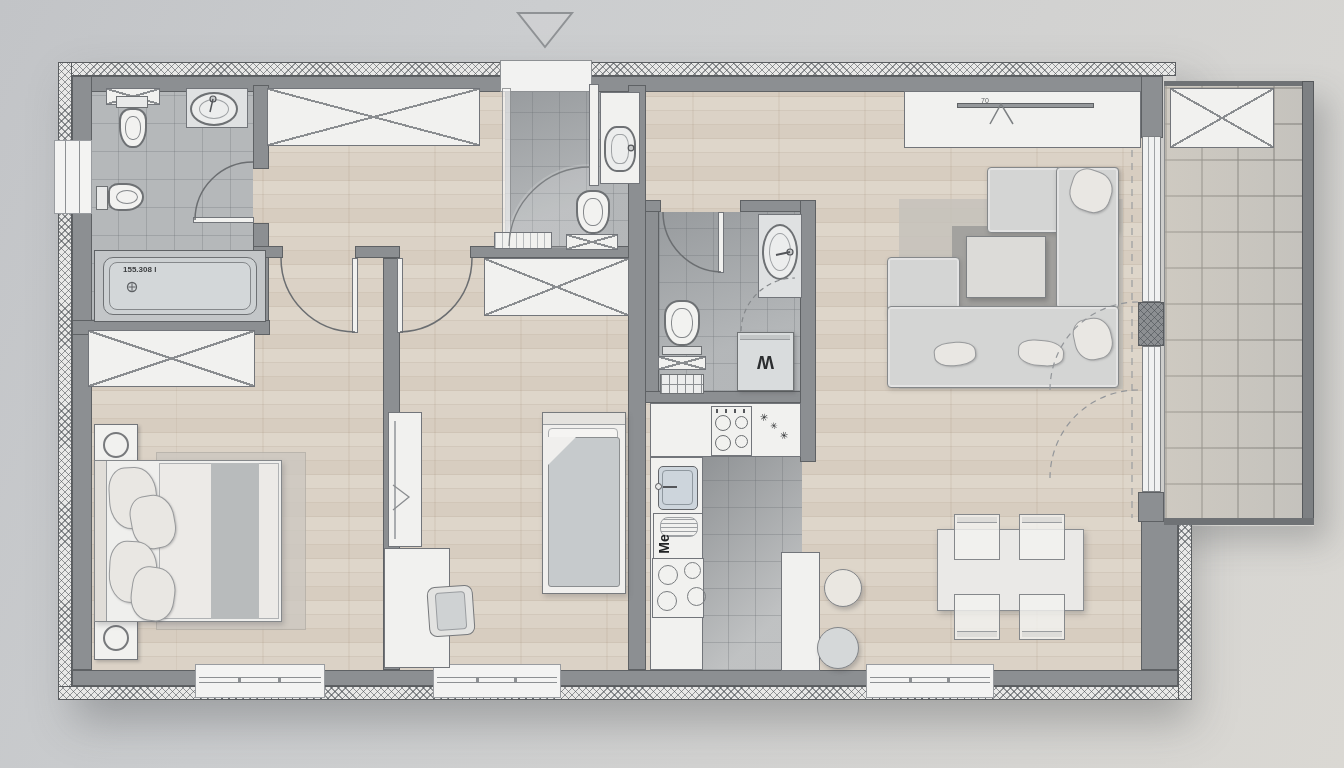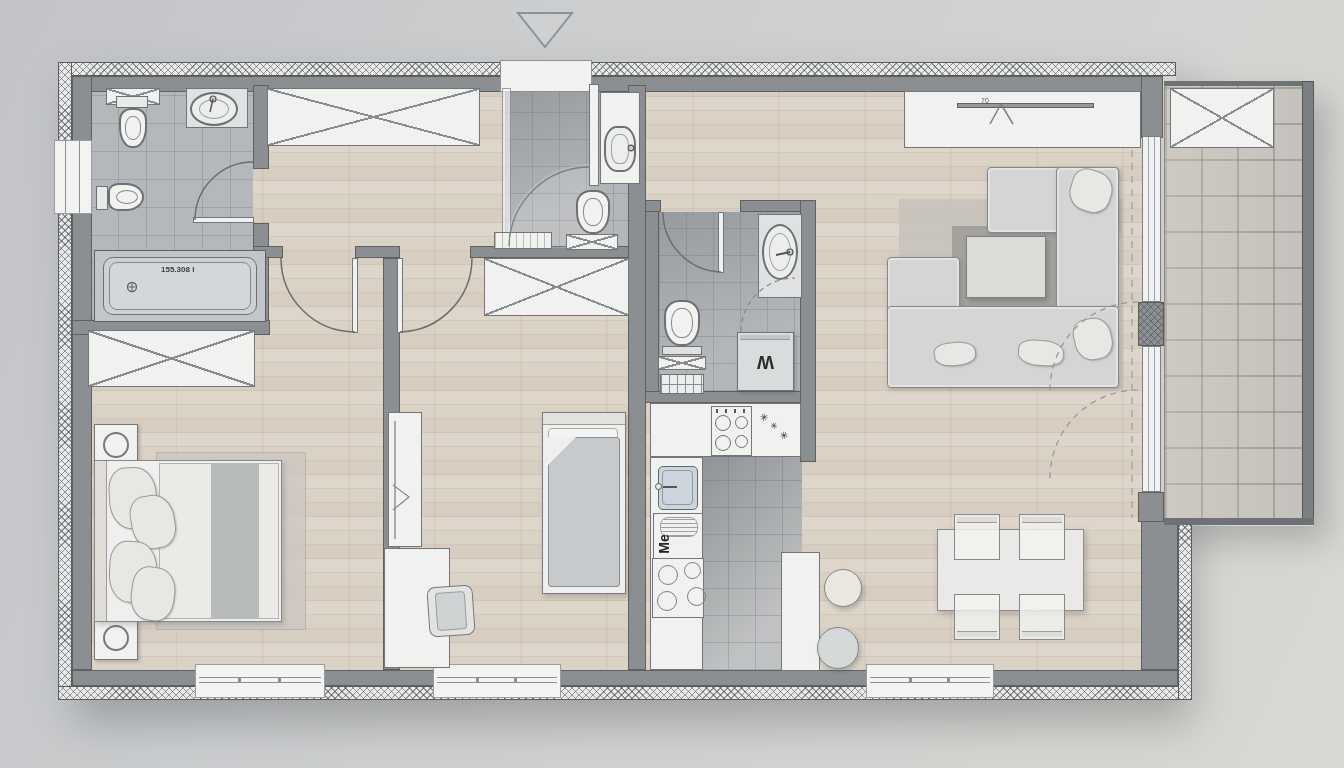--- a/index.html
+++ b/index.html
@@ -133,21 +133,21 @@
 <div class="abs oval" style="left:190px;top:92px;width:48px;height:34px;">
   <div class="abs" style="left:7px;top:5px;width:30px;height:20px;border:1px solid #9ea1a4;border-radius:50%;"></div>
 </div>
 <div class="abs" style="left:96px;top:186px;width:12px;height:24px;background:#e8e9e9;border:1px solid #6e7174;"></div>
 <div class="abs" style="left:108px;top:183px;width:36px;height:28px;background:#f2f2f0;border:2px solid #6e7174;border-radius:30% 50% 50% 30%;">
   <div class="abs" style="left:6px;top:5px;width:22px;height:14px;border:1.5px solid #85888b;border-radius:50%;"></div>
 </div>
 <div class="abs" style="left:94px;top:250px;width:172px;height:72px;background:#c3c6c8;border:1px solid #5e6164;">
   <div class="abs" style="left:8px;top:6px;width:154px;height:58px;background:#cdd1d3;border:1.5px solid #6e7174;border-radius:10px;"></div>
   <div class="abs" style="left:14px;top:11px;width:142px;height:48px;background:#d3d7d9;border:1px solid #85888b;border-radius:8px;"></div>
-  <span class="lbl" style="left:28px;top:14px;font-size:8px;font-weight:bold;color:#3c3e40;margin-left:38px;">155.308 l</span>
+  <span class="lbl" style="left:28px;top:14px;font-size:8px;font-weight:bold;color:#3c3e40;">155.308 l</span>
 </div>
 
 <div class="abs wf" style="left:193px;top:217px;width:61px;height:6px;"></div>
 
 <div class="abs xbox" style="left:267px;top:88px;width:213px;height:58px;"></div>
 <div class="abs xbox" style="left:484px;top:258px;width:145px;height:58px;"></div>
 <div class="abs" style="left:502px;top:88px;width:9px;height:160px;background:rgba(250,250,250,.6);border:1px solid rgba(115,118,121,.7);"></div>
 <div class="abs" style="left:506px;top:164px;width:84px;height:84px;border-radius:100% 0 0 0;background:rgba(255,255,255,.15);"></div>
 <div class="abs wf" style="left:589px;top:84px;width:10px;height:102px;"></div>
 <div class="abs wf" style="left:600px;top:92px;width:40px;height:92px;"></div>

